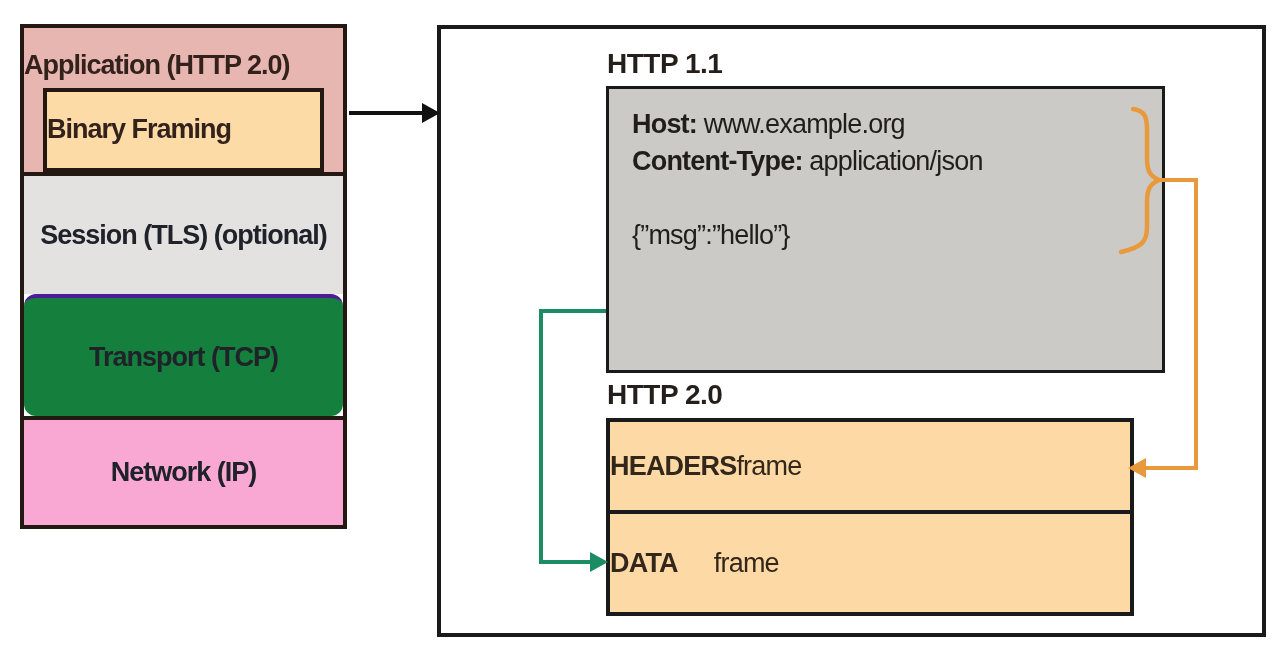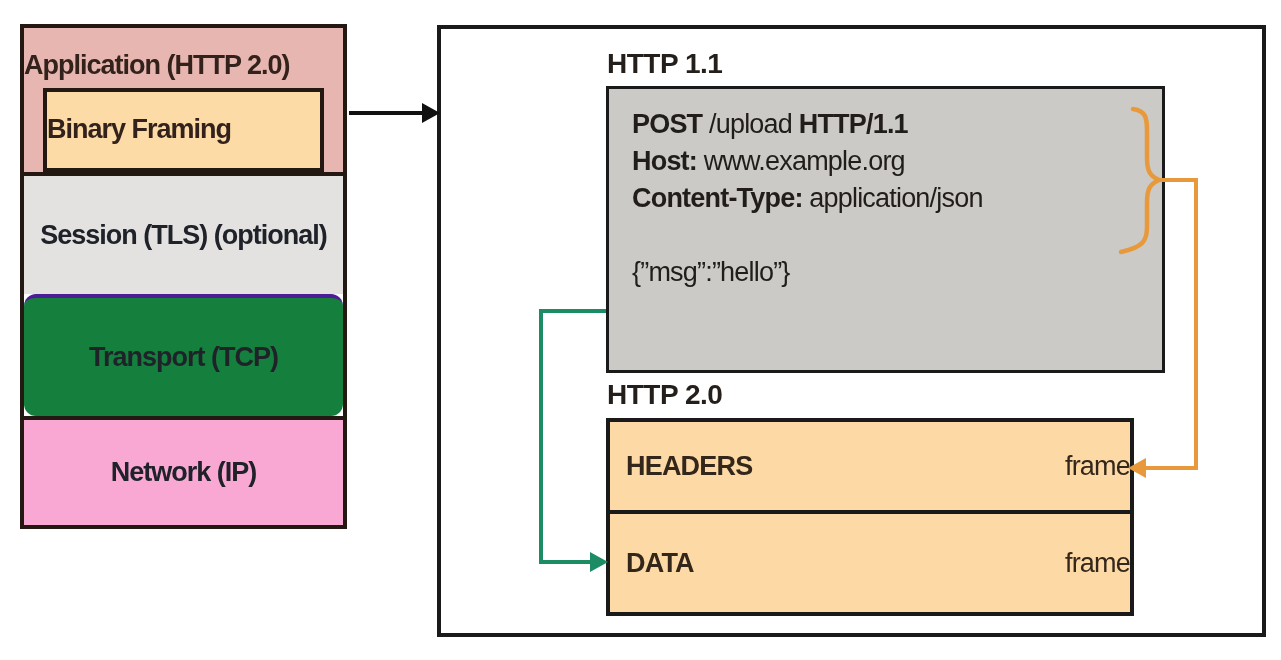--- a/index.html
+++ b/index.html
@@ -64,22 +64,22 @@
   }
   .req-line .b { font-weight: 700; }
   .req-blank { height: 37px; }
 
   .frames-box {
     position: absolute; left: 165px; top: 389px; width: 520px; height: 190px;
     border: 4px solid #1a1a1a; background: #fcd9a5;
     display: flex; flex-direction: column;
   }
   .frame-row {
-    display: flex; align-items: center; justify-content: space-between;
-    font-size: 27px; letter-spacing: -0.8px; color: #33261a; white-space: nowrap; padding-left: 16px;
+    display: flex; align-items: center; justify-content: flex-start;
+    font-size: 27px; letter-spacing: -0.8px; color: #33261a; white-space: nowrap;
   }
   .frame-row .b { font-weight: 700; }
   .frame-headers { height: 88px; border-bottom: 4px solid #1a1a1a; }
   .frame-data { flex: 1; gap: 36px; }
 
   
   .overlay {
     position: absolute; left: 0; top: 0; width: 1281px; height: 660px;
     pointer-events: none; z-index: 10;
   }
@@ -105,23 +105,20 @@
     <div class="layer layer-network">
       <div class="layer-label">Network (IP)</div>
     </div>
   </div>
 
   <div class="abs panel">
 
     <div class="section-label label-http11">HTTP 1.1</div>
 
     <div class="request-box">
-      <div class="req-line">
-        <span class="b">POST</span><span> /upload </span><span class="b">HTTP/1.1</span>
-      </div>
       <div class="req-line">
         <span class="b">Host:</span><span> www.example.org</span>
       </div>
       <div class="req-line">
         <span class="b">Content-Type:</span><span> application/json</span>
       </div>
       <div class="req-blank"></div>
       <div class="req-line">{”msg”:”hello”}</div>
     </div>
 

